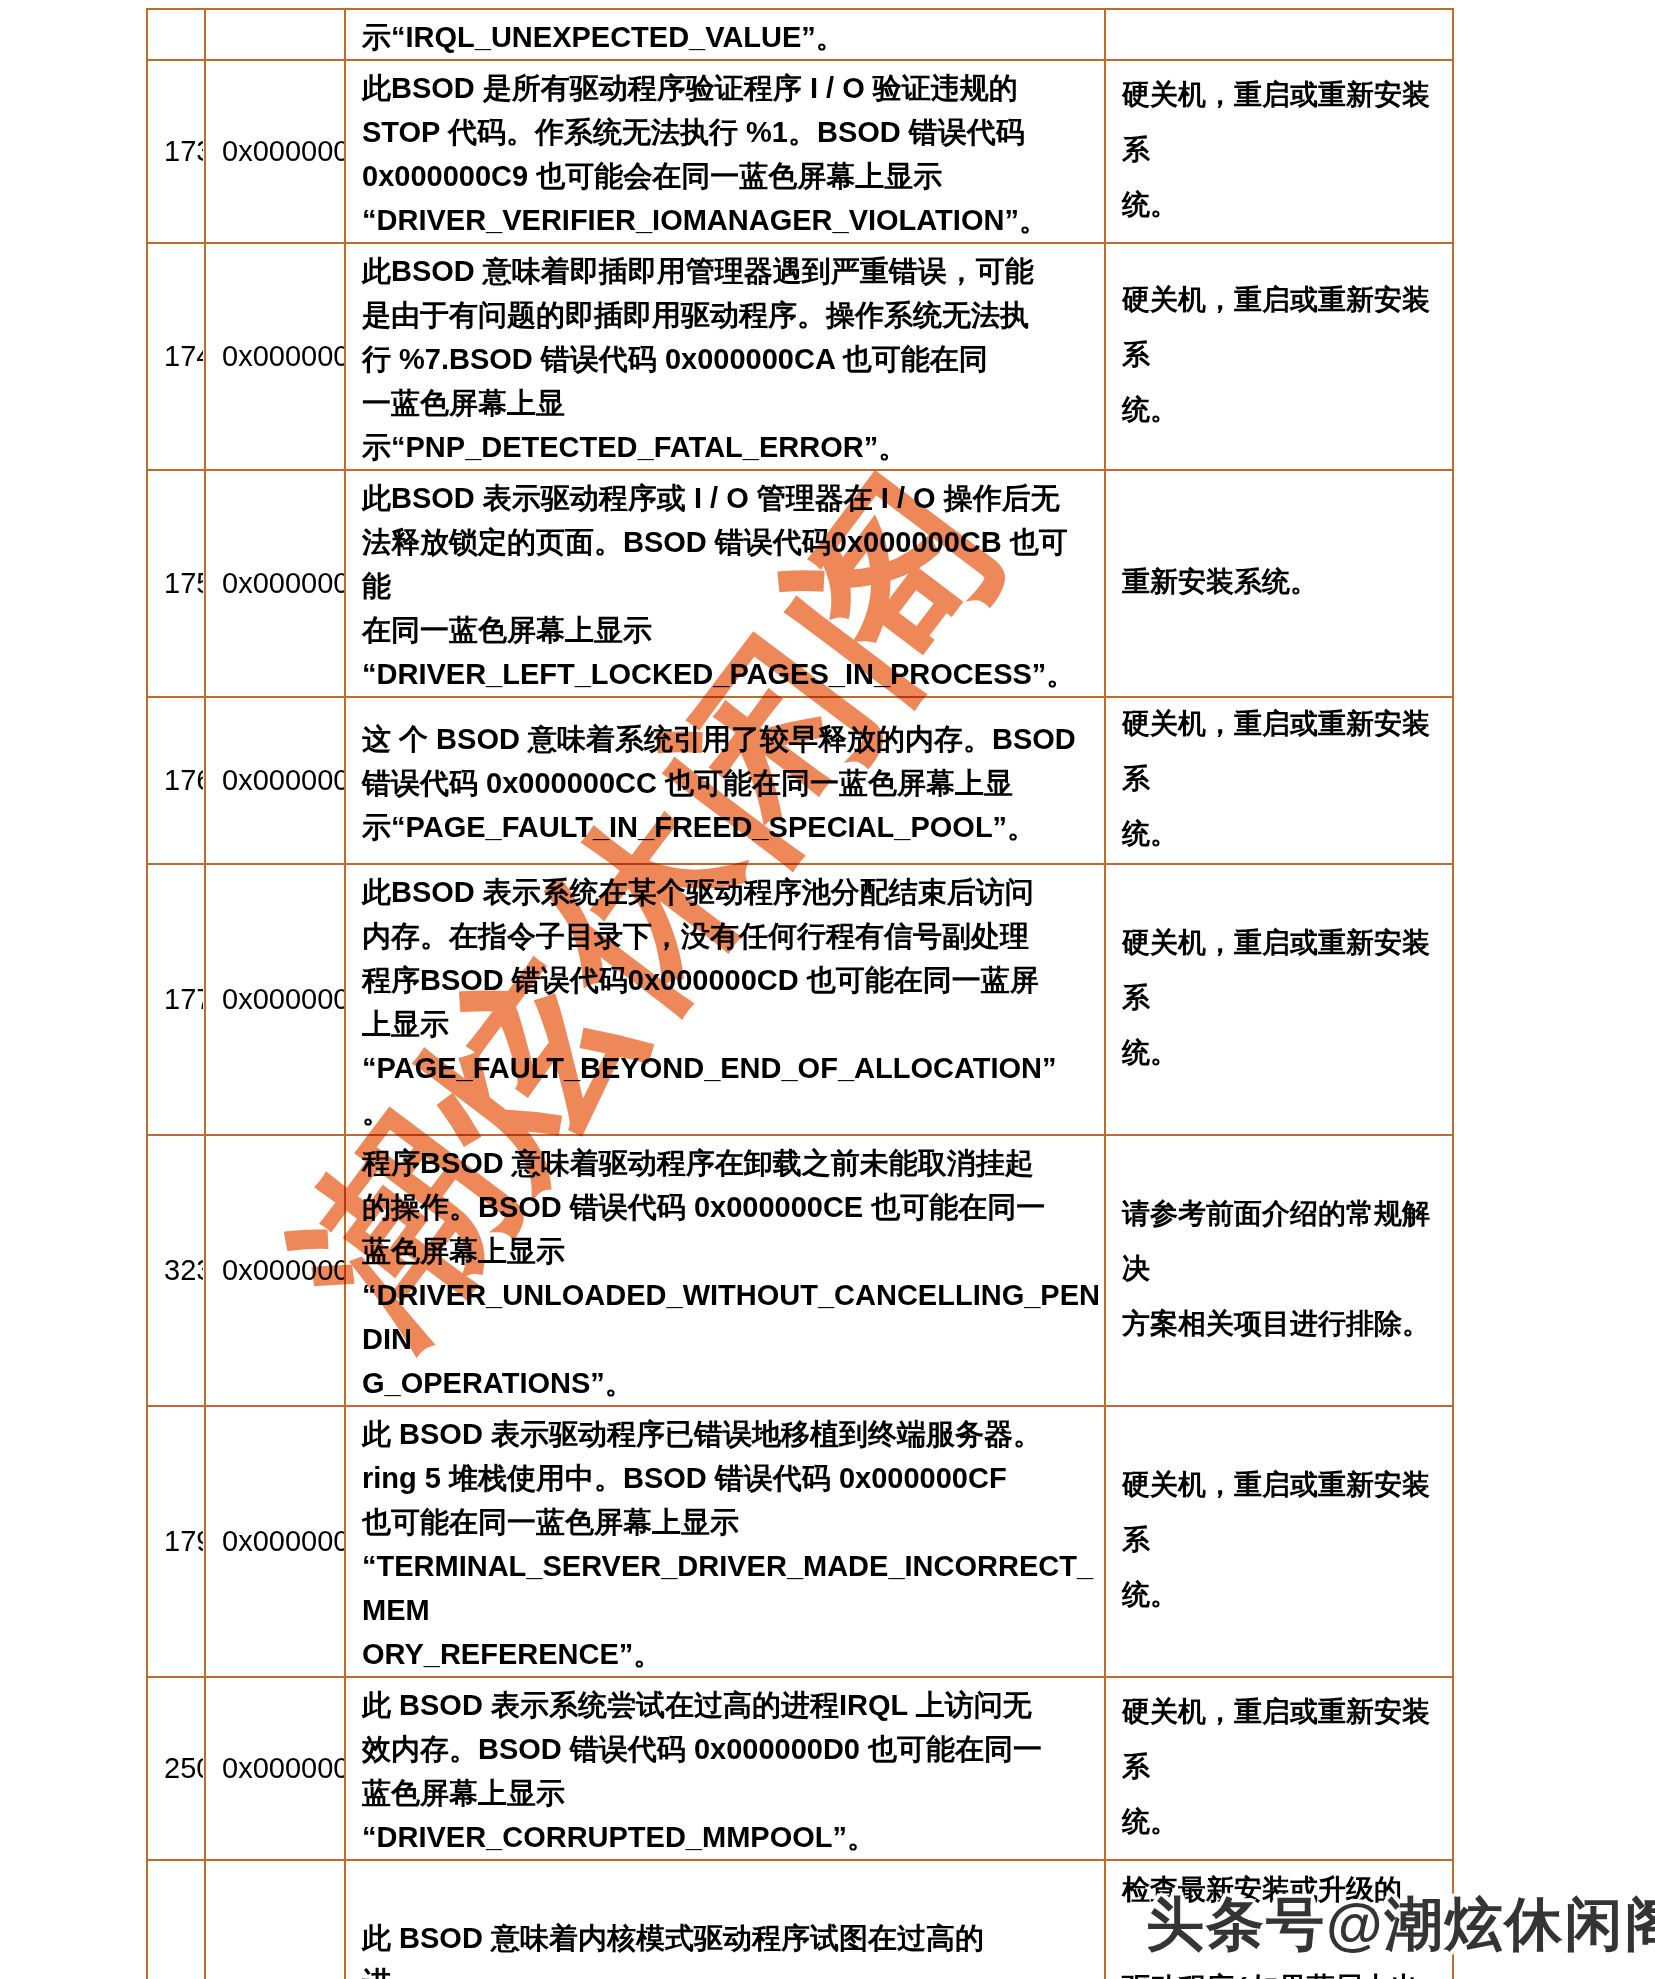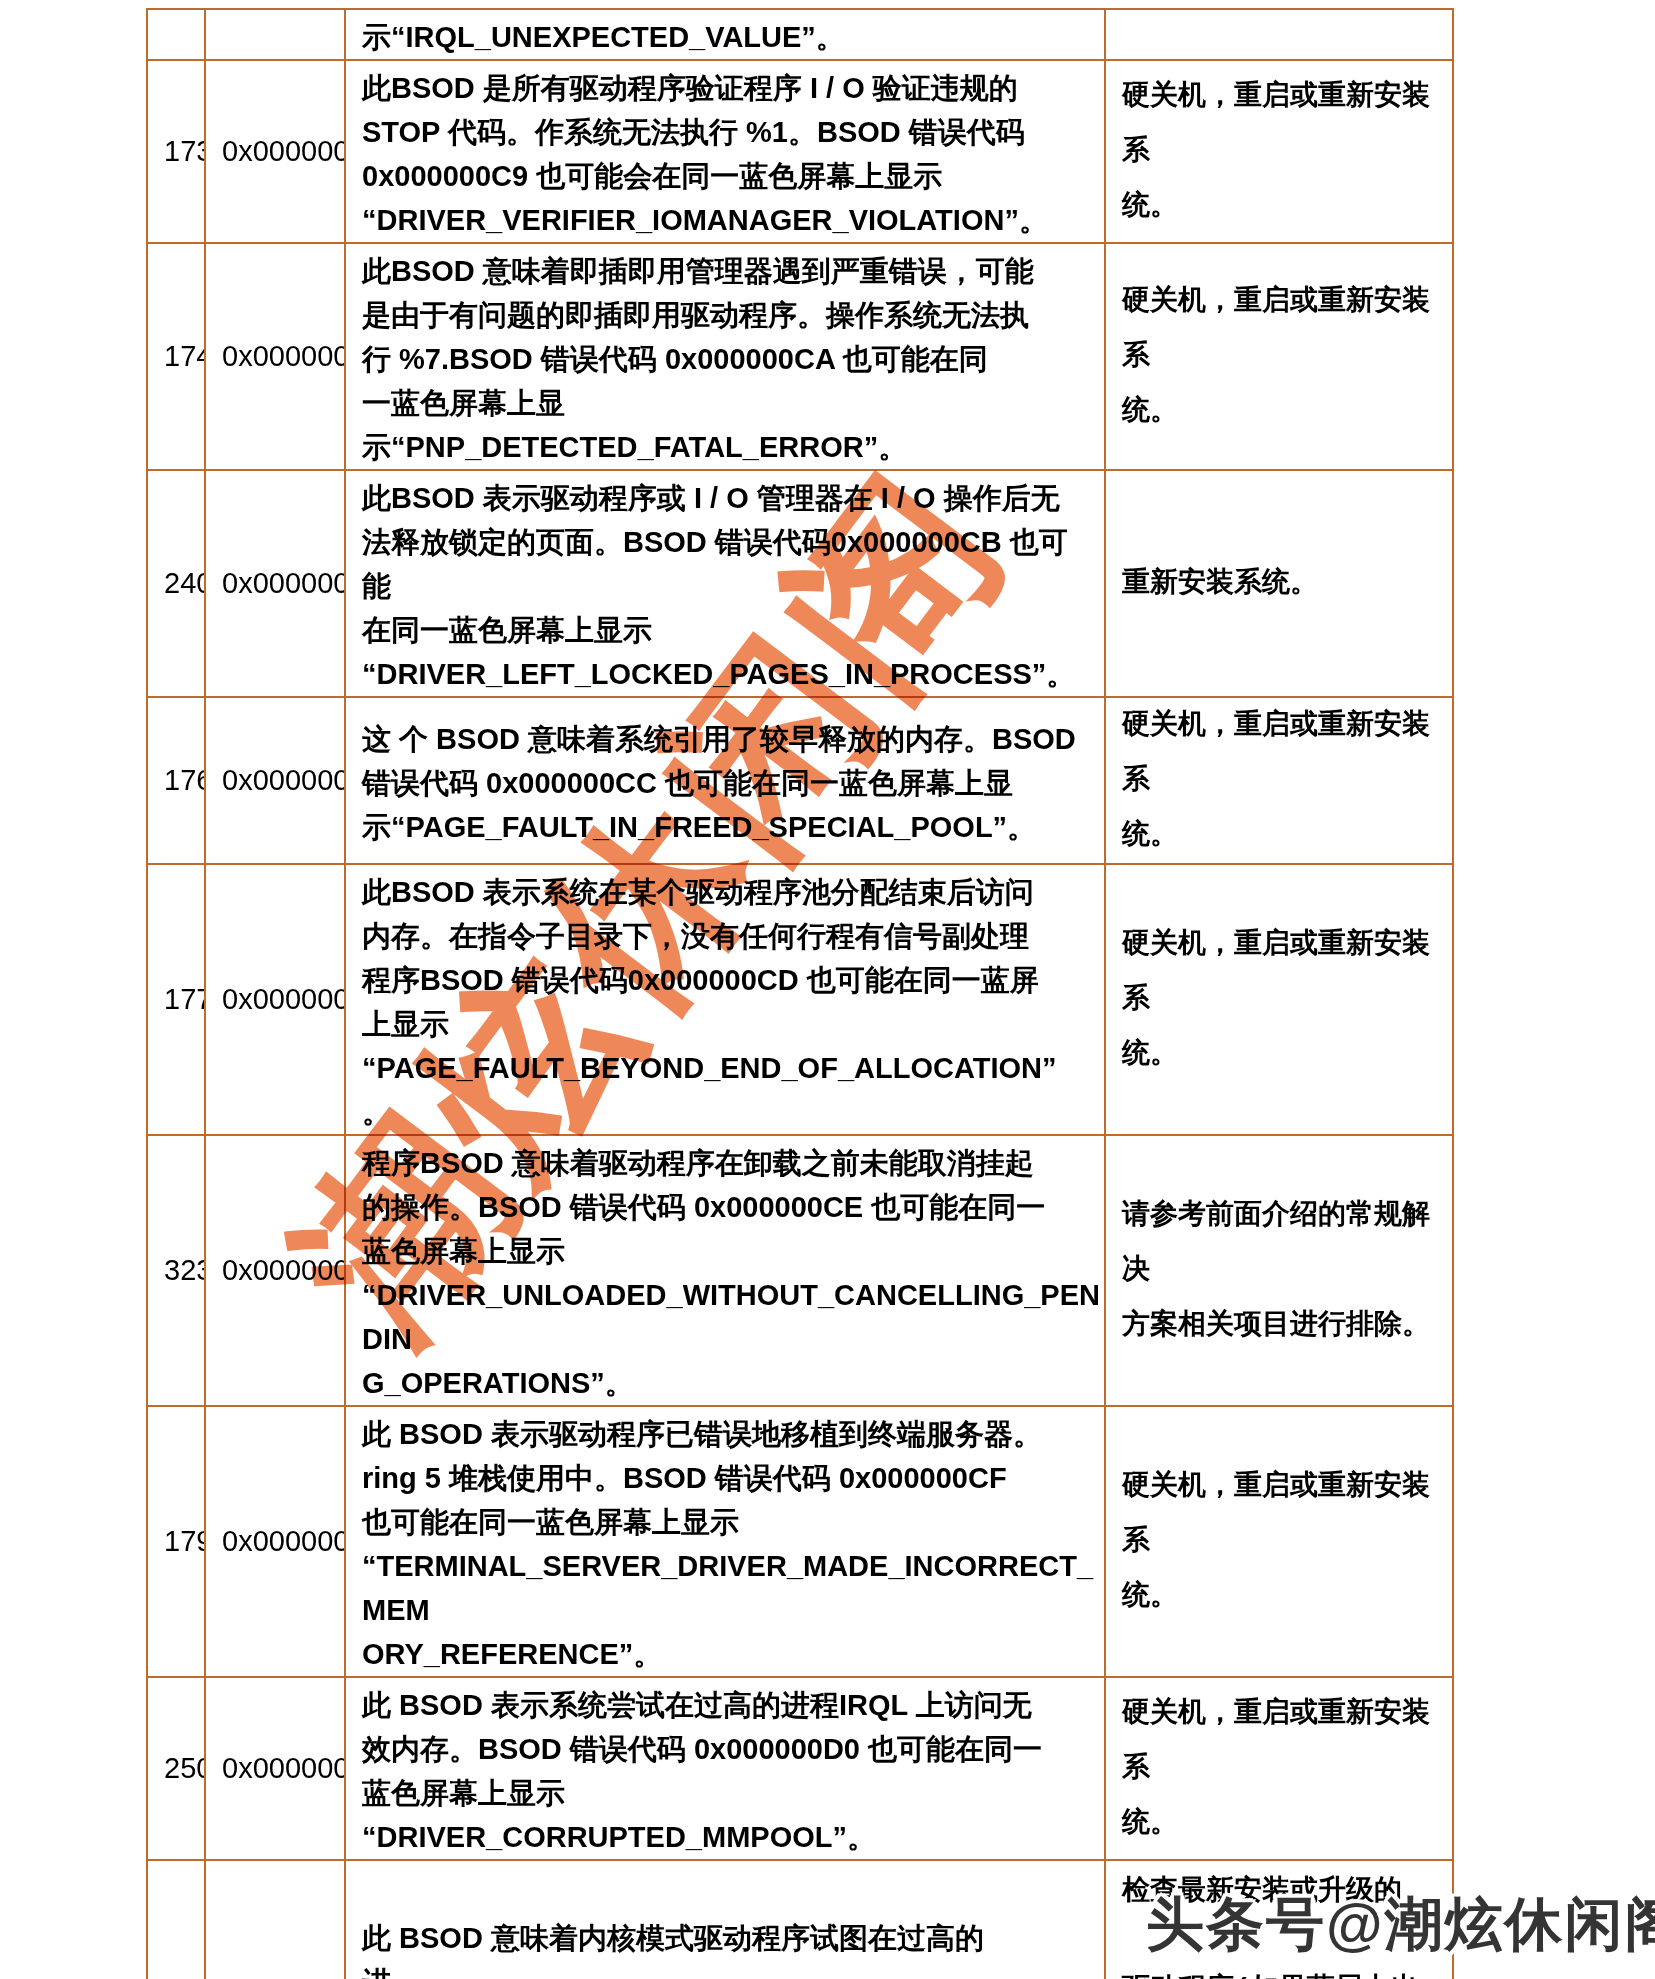--- a/index.html
+++ b/index.html
@@ -17,21 +17,21 @@
     border:2px solid #c2692c;
     overflow:hidden;
     vertical-align:middle;
     padding-left:16px;
   }
   col.c-num{width:58px;}
   col.c-code{width:140px;}
   col.c-desc{width:760px;}
   col.c-sol{width:348px;}
 
-  td.num{font-size:29px;font-weight:400;padding:0 2px 0 5px;}
+  td.num{font-size:29px;font-weight:400;padding:0 2px 0 5px;border-radius:24px;}
   td.code{font-size:29px;font-weight:400;padding:0 2px 0 4px;letter-spacing:0px;}
   td.desc{
     vertical-align:top;
     font-size:29px;line-height:44px;font-weight:700;
     padding:5px 8px 0 14px;
     white-space:pre-line;
   }
   td.sol{
     font-size:28px;line-height:55px;font-weight:700;
     padding:0 6px 0 14px;
@@ -102,21 +102,21 @@
       <td class="num">174</td>
       <td class="code">0x000000CA</td>
       <td class="desc">此BSOD 意味着即插即用管理器遇到严重错误，可能
 是由于有问题的即插即用驱动程序。操作系统无法执
 行 %7.BSOD 错误代码 0x000000CA 也可能在同
 一蓝色屏幕上显示“PNP_DETECTED_FATAL_ERROR”。</td>
       <td class="sol">硬关机，重启或重新安装系
 统。</td>
     </tr>
     <tr class="r3">
-      <td class="num">240</td>
+      <td class="num">175</td>
       <td class="code">0x000000CB</td>
       <td class="desc">此BSOD 表示驱动程序或 I / O 管理器在 I / O 操作后无
 法释放锁定的页面。BSOD 错误代码0x000000CB 也可能
 在同一蓝色屏幕上显示
 “DRIVER_LEFT_LOCKED_PAGES_IN_PROCESS”。</td>
       <td class="sol">重新安装系统。</td>
     </tr>
     <tr class="r4">
       <td class="num">176</td>
       <td class="code">0x000000CC</td>

